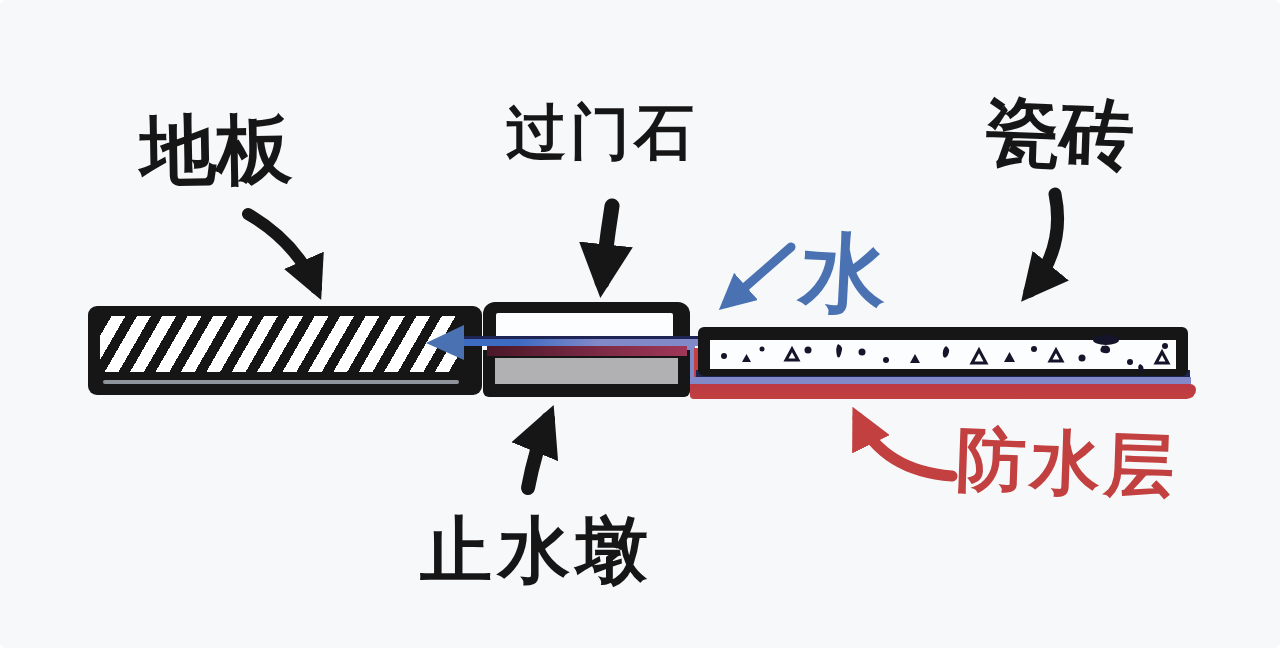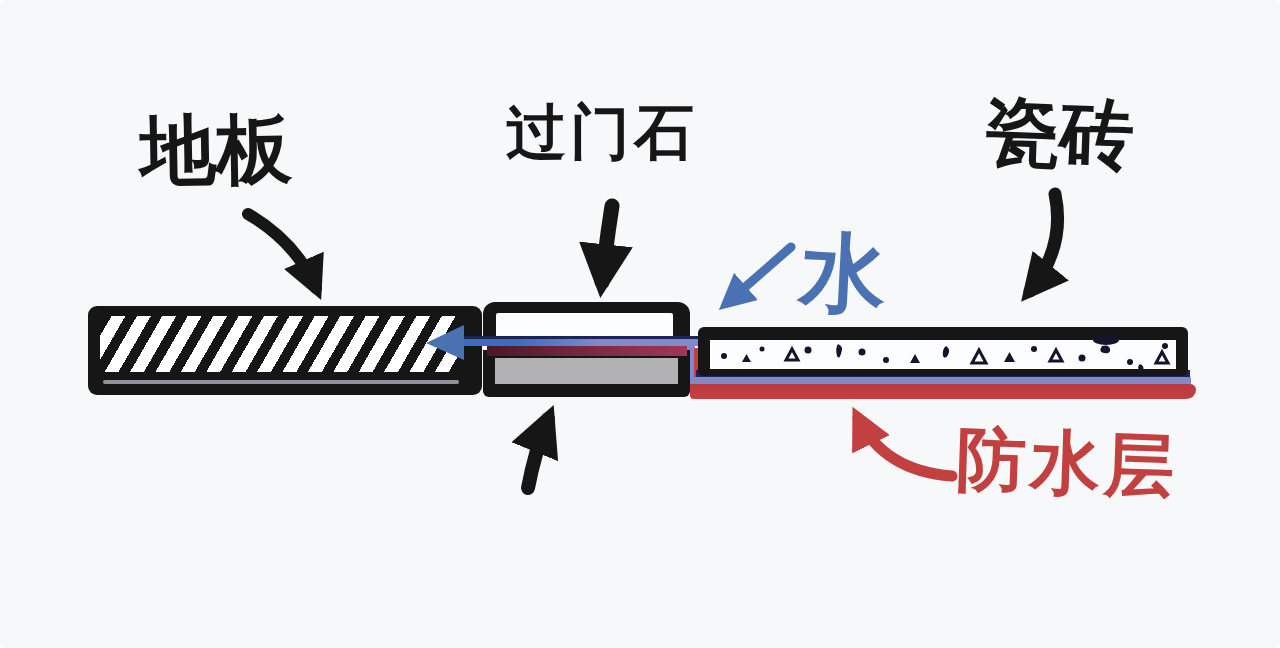--- a/index.html
+++ b/index.html
@@ -147,20 +147,21 @@
   <div class="abs maroon-band"></div>
   <div class="abs threshold-box">
     <div class="abs threshold-stone"></div>
   </div>
   <div class="abs water-line"></div>
 
   <div class="lbl lbl-floor">地板</div>
   <div class="lbl lbl-threshold">过门石</div>
   <div class="lbl lbl-tile">瓷砖</div>
   <div class="lbl lbl-water">水</div>
+  <div class="lbl lbl-pier">止水墩</div>
   <div class="lbl lbl-waterproof">防水层</div>
 
   <svg class="abs overlay" width="1280" height="648" viewBox="0 0 1280 648">
     <defs>
       <marker id="head-ink" viewBox="0 0 10 10" refX="7" refY="5" markerWidth="3.6" markerHeight="3.6" orient="auto">
         <path class="ink-fill" d="M0,0 L10,5 L0,10 z"></path>
       </marker>
       <marker id="head-blue" viewBox="0 0 10 10" refX="7" refY="5" markerWidth="4" markerHeight="4" orient="auto">
         <path class="blue-fill" d="M0,0 L10,5 L0,10 z"></path>
       </marker>

